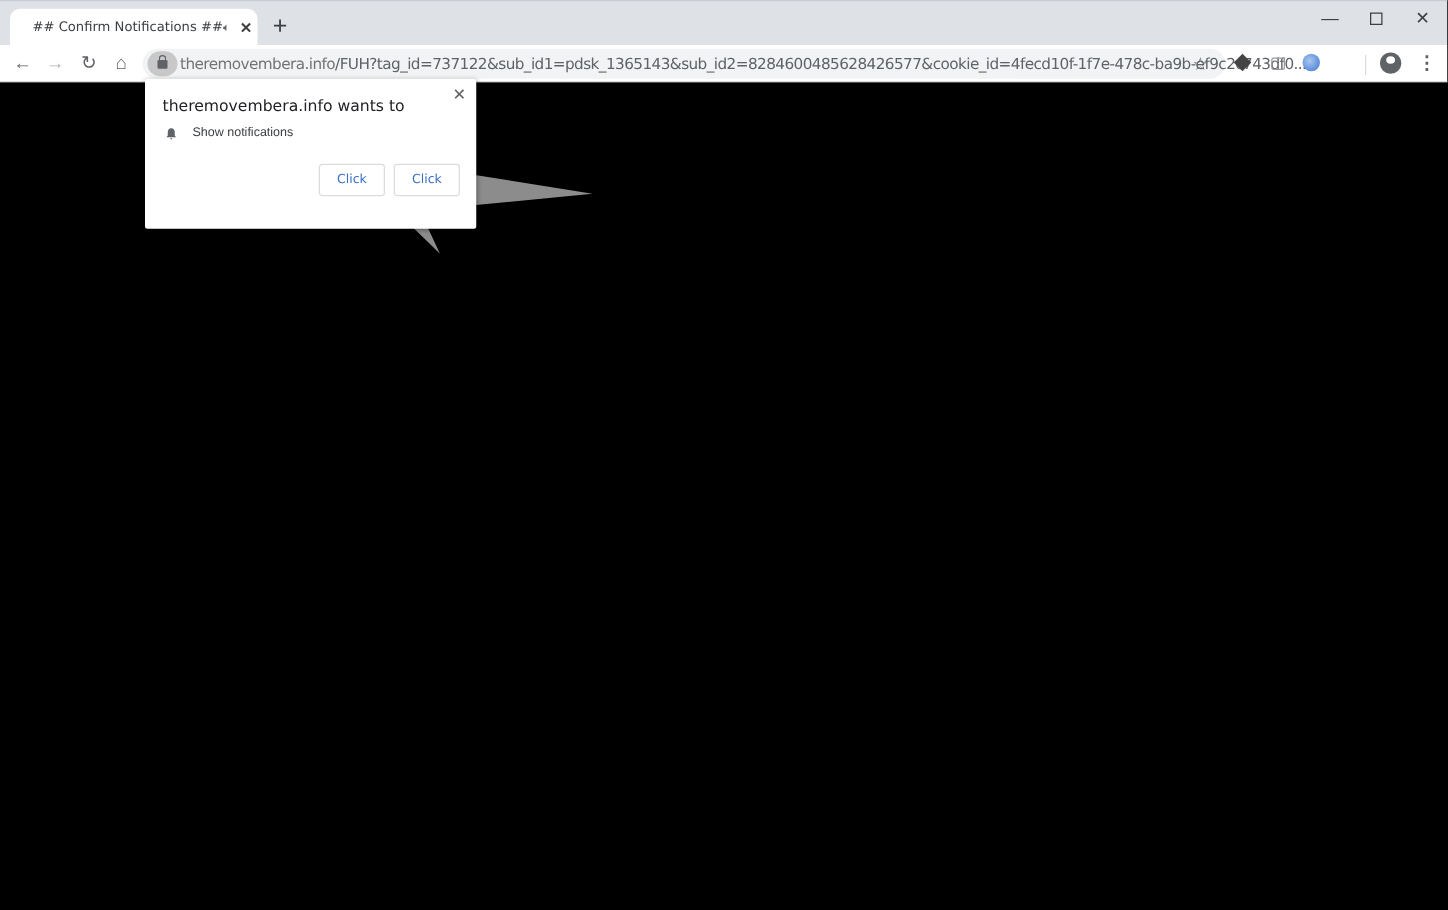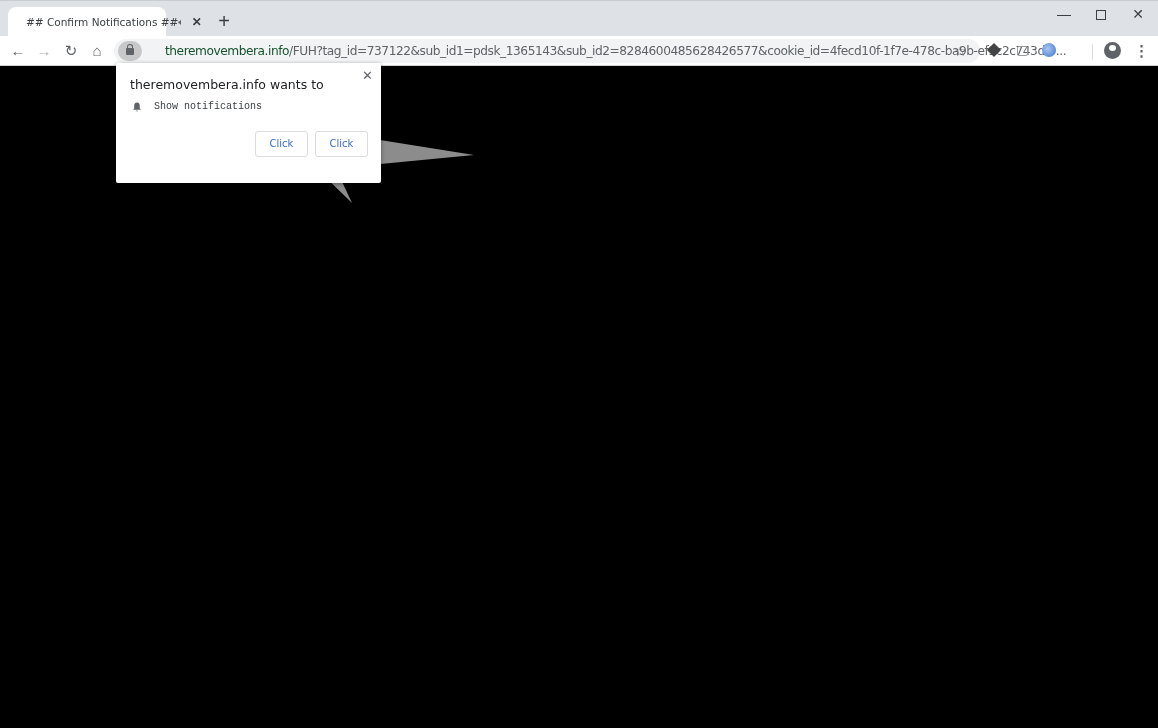--- a/index.html
+++ b/index.html
@@ -1,55 +1,55 @@
 <!DOCTYPE html>
 <html><head>
 <meta charset="utf-8">
 <style>
   * { box-sizing: border-box; margin: 0; padding: 0; }
   html, body { width: 1158px; height: 728px; overflow: hidden; background: #000; font-family: "Liberation Sans", sans-serif; }
   .window { position: relative; width: 1158px; height: 728px; background: #000; }
   .tabstrip { position: absolute; left: 0; top: 0; width: 1158px; height: 36px; background: #dee1e6; border-top: 1px solid #c9cdd3; }
-  .tab { position: absolute; left: 8px; top: 6px; width: 158px; height: 30px; background: #fff; border-radius: 8px 8px 0 0; display: flex; align-items: center; padding-left: 10px; }
+  .tab { position: absolute; left: 8px; top: 6px; width: 198px; height: 30px; background: #fff; border-radius: 8px 8px 0 0; display: flex; align-items: center; padding-left: 10px; }
   .tab .globe { width: 12px; height: 12px; border-radius: 50%; background: #5f6368; margin-right: 8px; position: relative; }
   .tab .globe::after { content: ""; position: absolute; left: 3px; top: 2px; width: 5px; height: 4px; background: #fff; border-radius: 2px 3px 1px 3px; }
   .tab .title { font-size: 11px; color: #3c4043; flex: 1; white-space: nowrap; font-family: "DejaVu Sans", sans-serif; font-size: 10.5px; }
   .tab .audio { font-size: 9px; color: #5f6368; margin-right: 8px; }
   .tab .close { font-size: 12px; color: #3c4043; margin-right: 8px; font-weight: bold; }
   .newtab { position: absolute; left: 214px; top: 9px; font-size: 20px; color: #3c4043; width: 20px; text-align: center; line-height: 22px; }
   .winctl { position: absolute; top: 0; height: 28px; width: 38px; text-align: center; color: #3c4043; font-size: 14px; line-height: 26px; }
   .winctl.min { left: 1045px; }
   .winctl.max { left: 1082px; }
   .winctl.cls { left: 1119px; }
   .maxbox { display: inline-block; width: 10px; height: 10px; border: 1px solid #3c4043; vertical-align: middle; }
   .toolbar { position: absolute; left: 0; top: 36px; width: 1158px; height: 30px; background: #fff; border-bottom: 1px solid #d0d0d0; }
   .navbtn { position: absolute; top: 3px; width: 24px; height: 24px; text-align: center; line-height: 24px; color: #5f6368; font-size: 15px; }
   .omnibox { position: absolute; left: 114px; top: 3px; width: 866px; height: 24px; background: #f1f3f4; border-radius: 12px; }
   .lockwrap { position: absolute; left: 4px; top: 2px; width: 24px; height: 20px; border-radius: 10px; background: #c8c8c8; }
   .lock { position: absolute; left: 8px; top: 7px; width: 8px; height: 7px; background: #5f6368; border-radius: 1px; }
   .lock::before { content: ""; position: absolute; left: 1px; top: -4px; width: 4px; height: 4px; border: 1px solid #5f6368; border-bottom: none; border-radius: 3px 3px 0 0; }
   .url { position: absolute; left: 30px; top: 0; height: 24px; line-height: 24px; font-size: 12.2px; white-space: nowrap; color: #5f6368; font-family: "DejaVu Sans", sans-serif; letter-spacing: -0.45px; }
-  .url .host { color: #14532d; margin-left: 21px; }
+  .url .host { color: #737373; }
   .star { position: absolute; left: 840px; top: 0; line-height: 24px; font-size: 14px; color: #5f6368; }
   .ext { position: absolute; top: 7px; width: 14px; height: 14px; }
   .ext1 { left: 989px; background: #444; transform: rotate(45deg); width: 10px; height: 10px; top: 9px; }
   .ext2 { left: 1017px; border: 1px solid #999; border-radius: 2px; width: 11px; height: 10px; top: 10px; }
   .ext3 { left: 1042px; border-radius: 50%; background: radial-gradient(circle at 40% 40%, #a9c6f0, #3b76d0); }
   .sep { position: absolute; left: 1092px; top: 8px; width: 1px; height: 16px; background: #dadce0; }
   .profile { position: absolute; left: 1104px; top: 6px; width: 17px; height: 17px; border-radius: 50%; background: #5f6368; }
   .profile::after { content: ""; position: absolute; left: 5px; top: 3px; width: 7px; height: 6px; border-radius: 50%; background: #fff; }
   .menu { position: absolute; left: 1134px; top: 3px; font-size: 15px; color: #5f6368; line-height: 24px; font-weight: bold; }
   .content { position: absolute; left: 0; top: 66px; width: 1158px; height: 662px; background: #000; }
   .arrow { position: absolute; left: 0; top: 0; }
   .headline { position: absolute; left: 0; top: 307px; width: 1158px; text-align: center; color: #c7c7c7; font-size: 40px; font-weight: bold; font-family: "Liberation Sans", sans-serif; letter-spacing: -0.3px; }
   .popup { position: absolute; left: 116px; top: 63px; width: 265px; height: 120px; background: #fff; box-shadow: 0 1px 4px rgba(0,0,0,0.4); border-radius: 2px; }
   .popup .ptitle { position: absolute; left: 14px; top: 14px; font-size: 12.5px; color: #202124; font-family: "DejaVu Sans", sans-serif; }
   .popup .pclose { position: absolute; left: 246px; top: 5px; font-size: 13px; color: #5f6368; }
   .popup .bell { position: absolute; left: 16px; top: 39px; width: 10px; height: 10px; }
-  .popup .ptext { position: absolute; left: 38px; top: 38px; font-size: 10px; color: #3c4043; font-family: Liberation Mono, monospace; }
+  .popup .ptext { position: absolute; left: 38px; top: 38px; font-size: 10px; color: #3c4043; font-family: Liberation Sans, sans-serif; }
   .pbtn { position: absolute; top: 68px; height: 26px; border: 1px solid #dadce0; border-radius: 3px; background: #fff; color: #1a73e8; font-size: 10px; text-align: center; line-height: 24px; font-family: "DejaVu Sans", sans-serif; color: #3b6fc4; }
   .pbtn.allow { left: 139px; width: 53px; }
   .pbtn.block { left: 199px; width: 53px; }
 </style>
 </head>
 <body>
 
 <div class="window">
 
   <div class="tabstrip">

